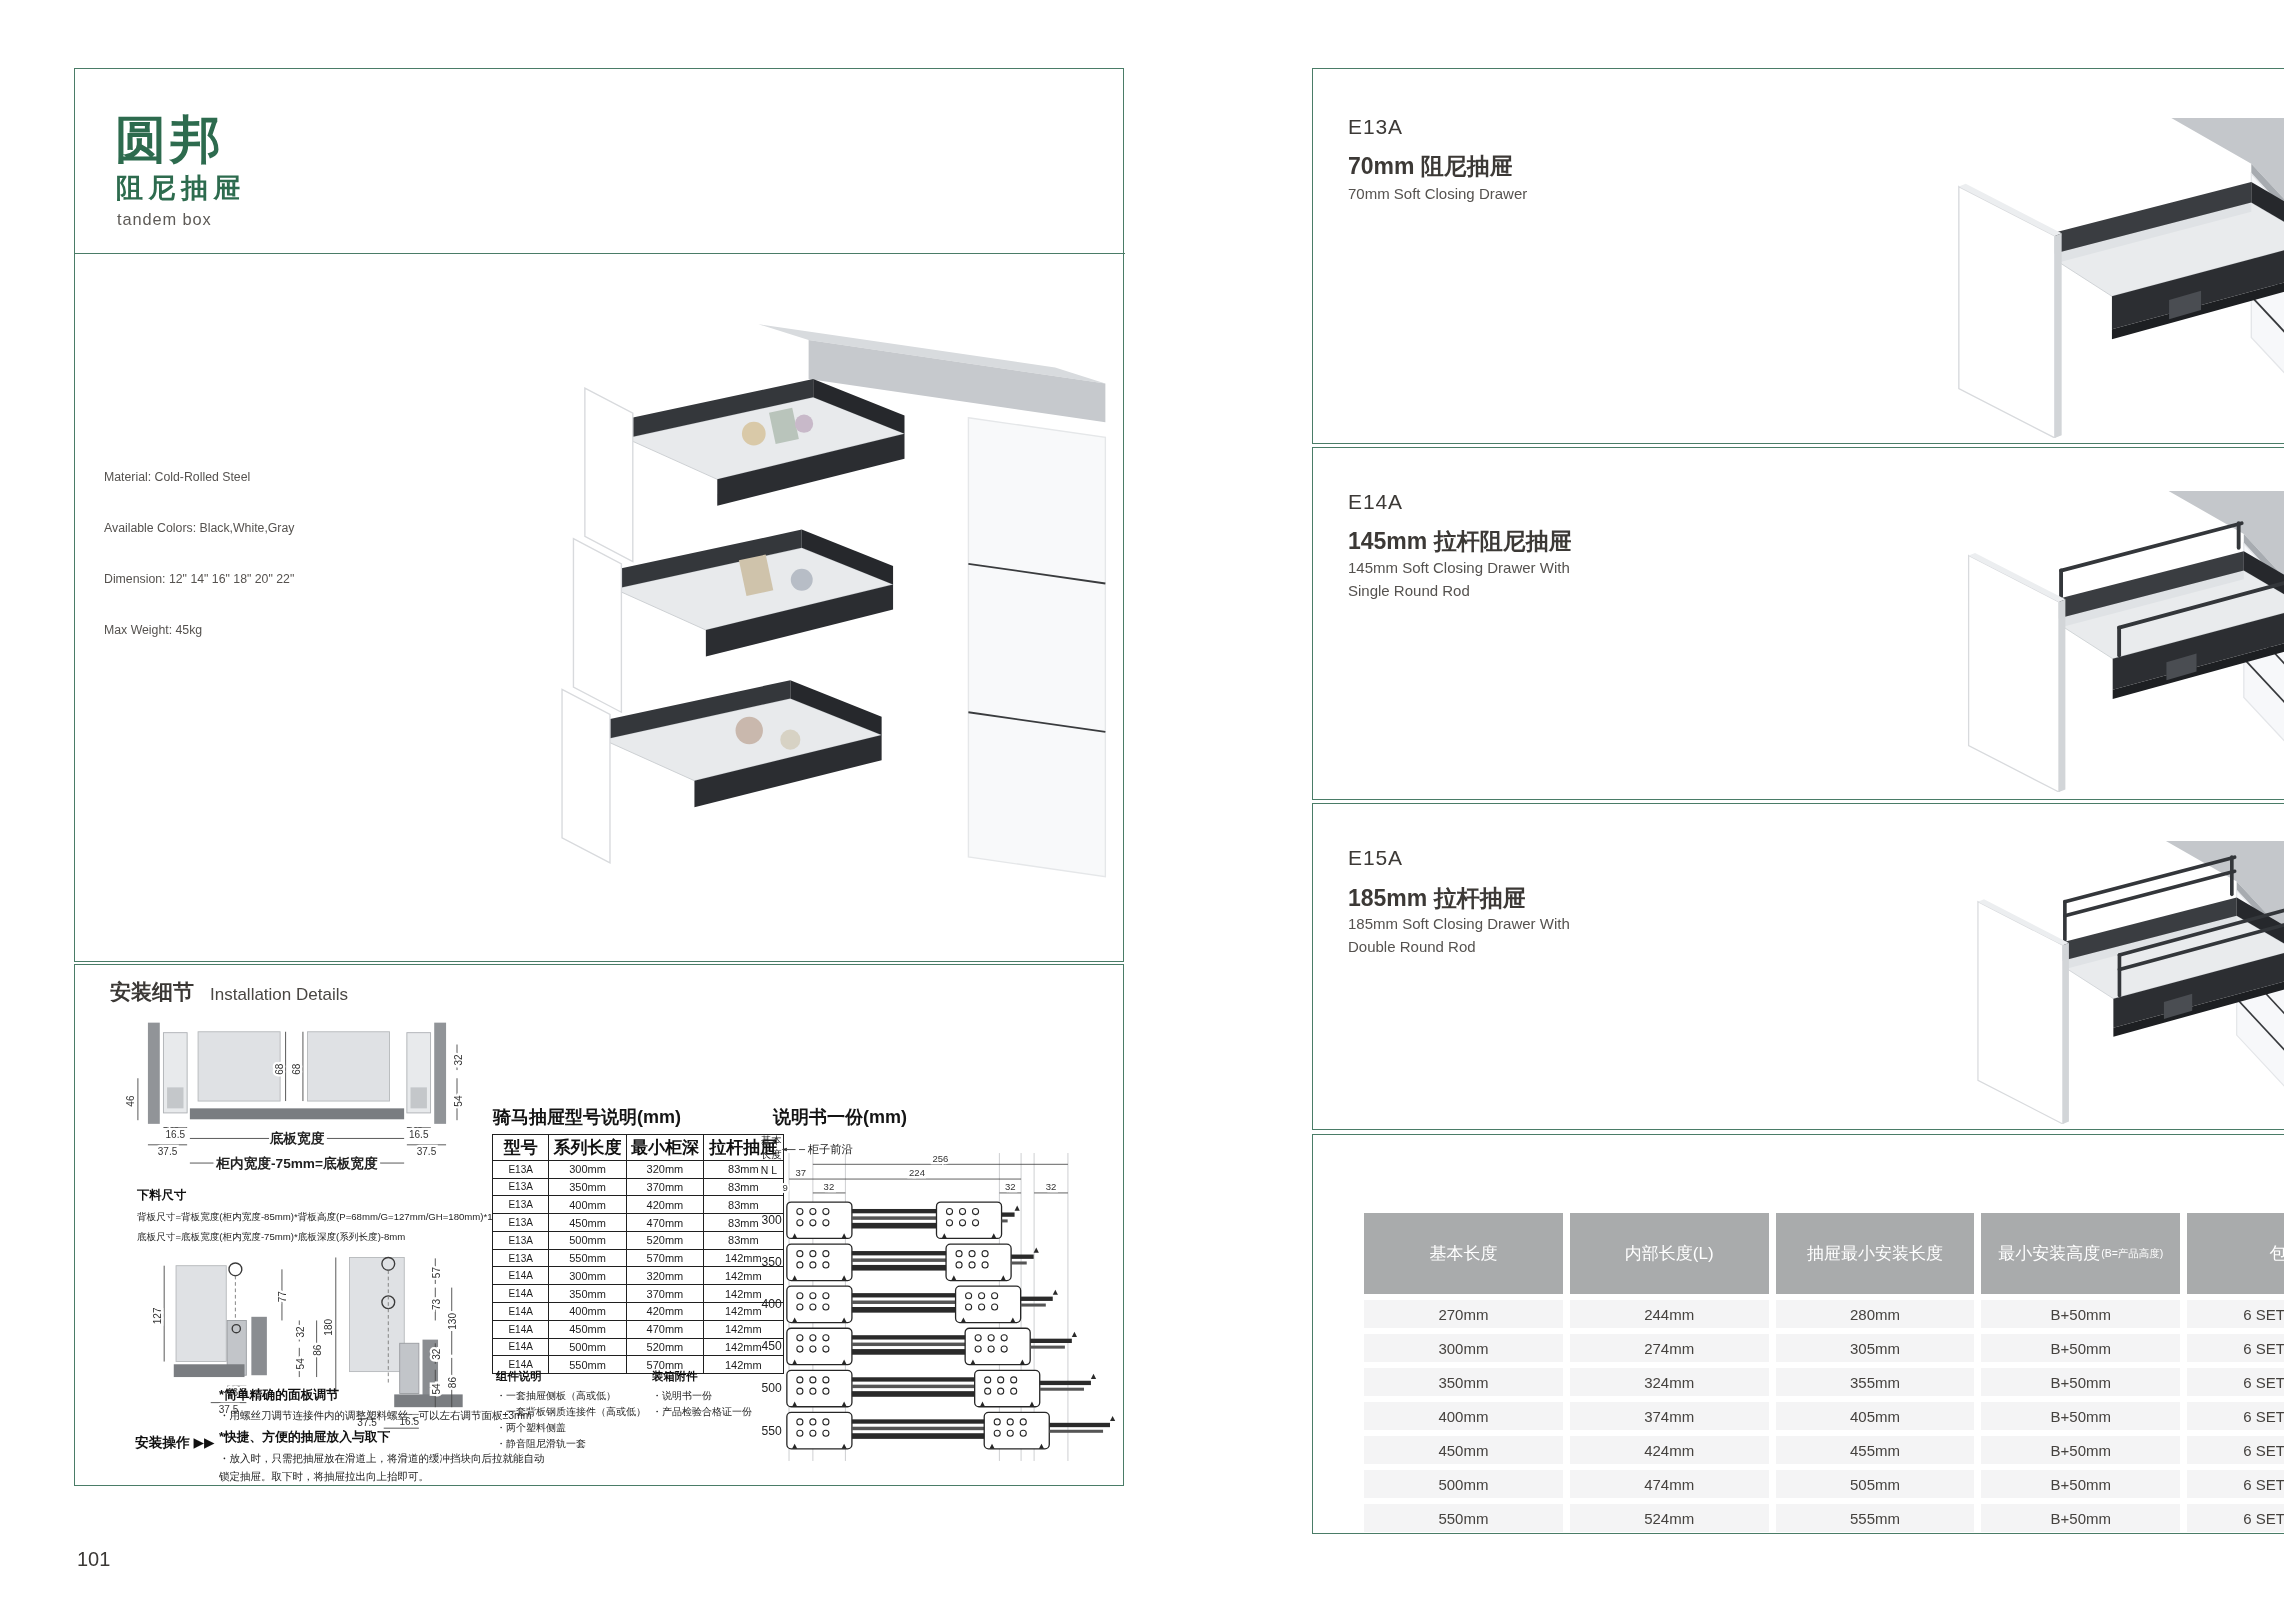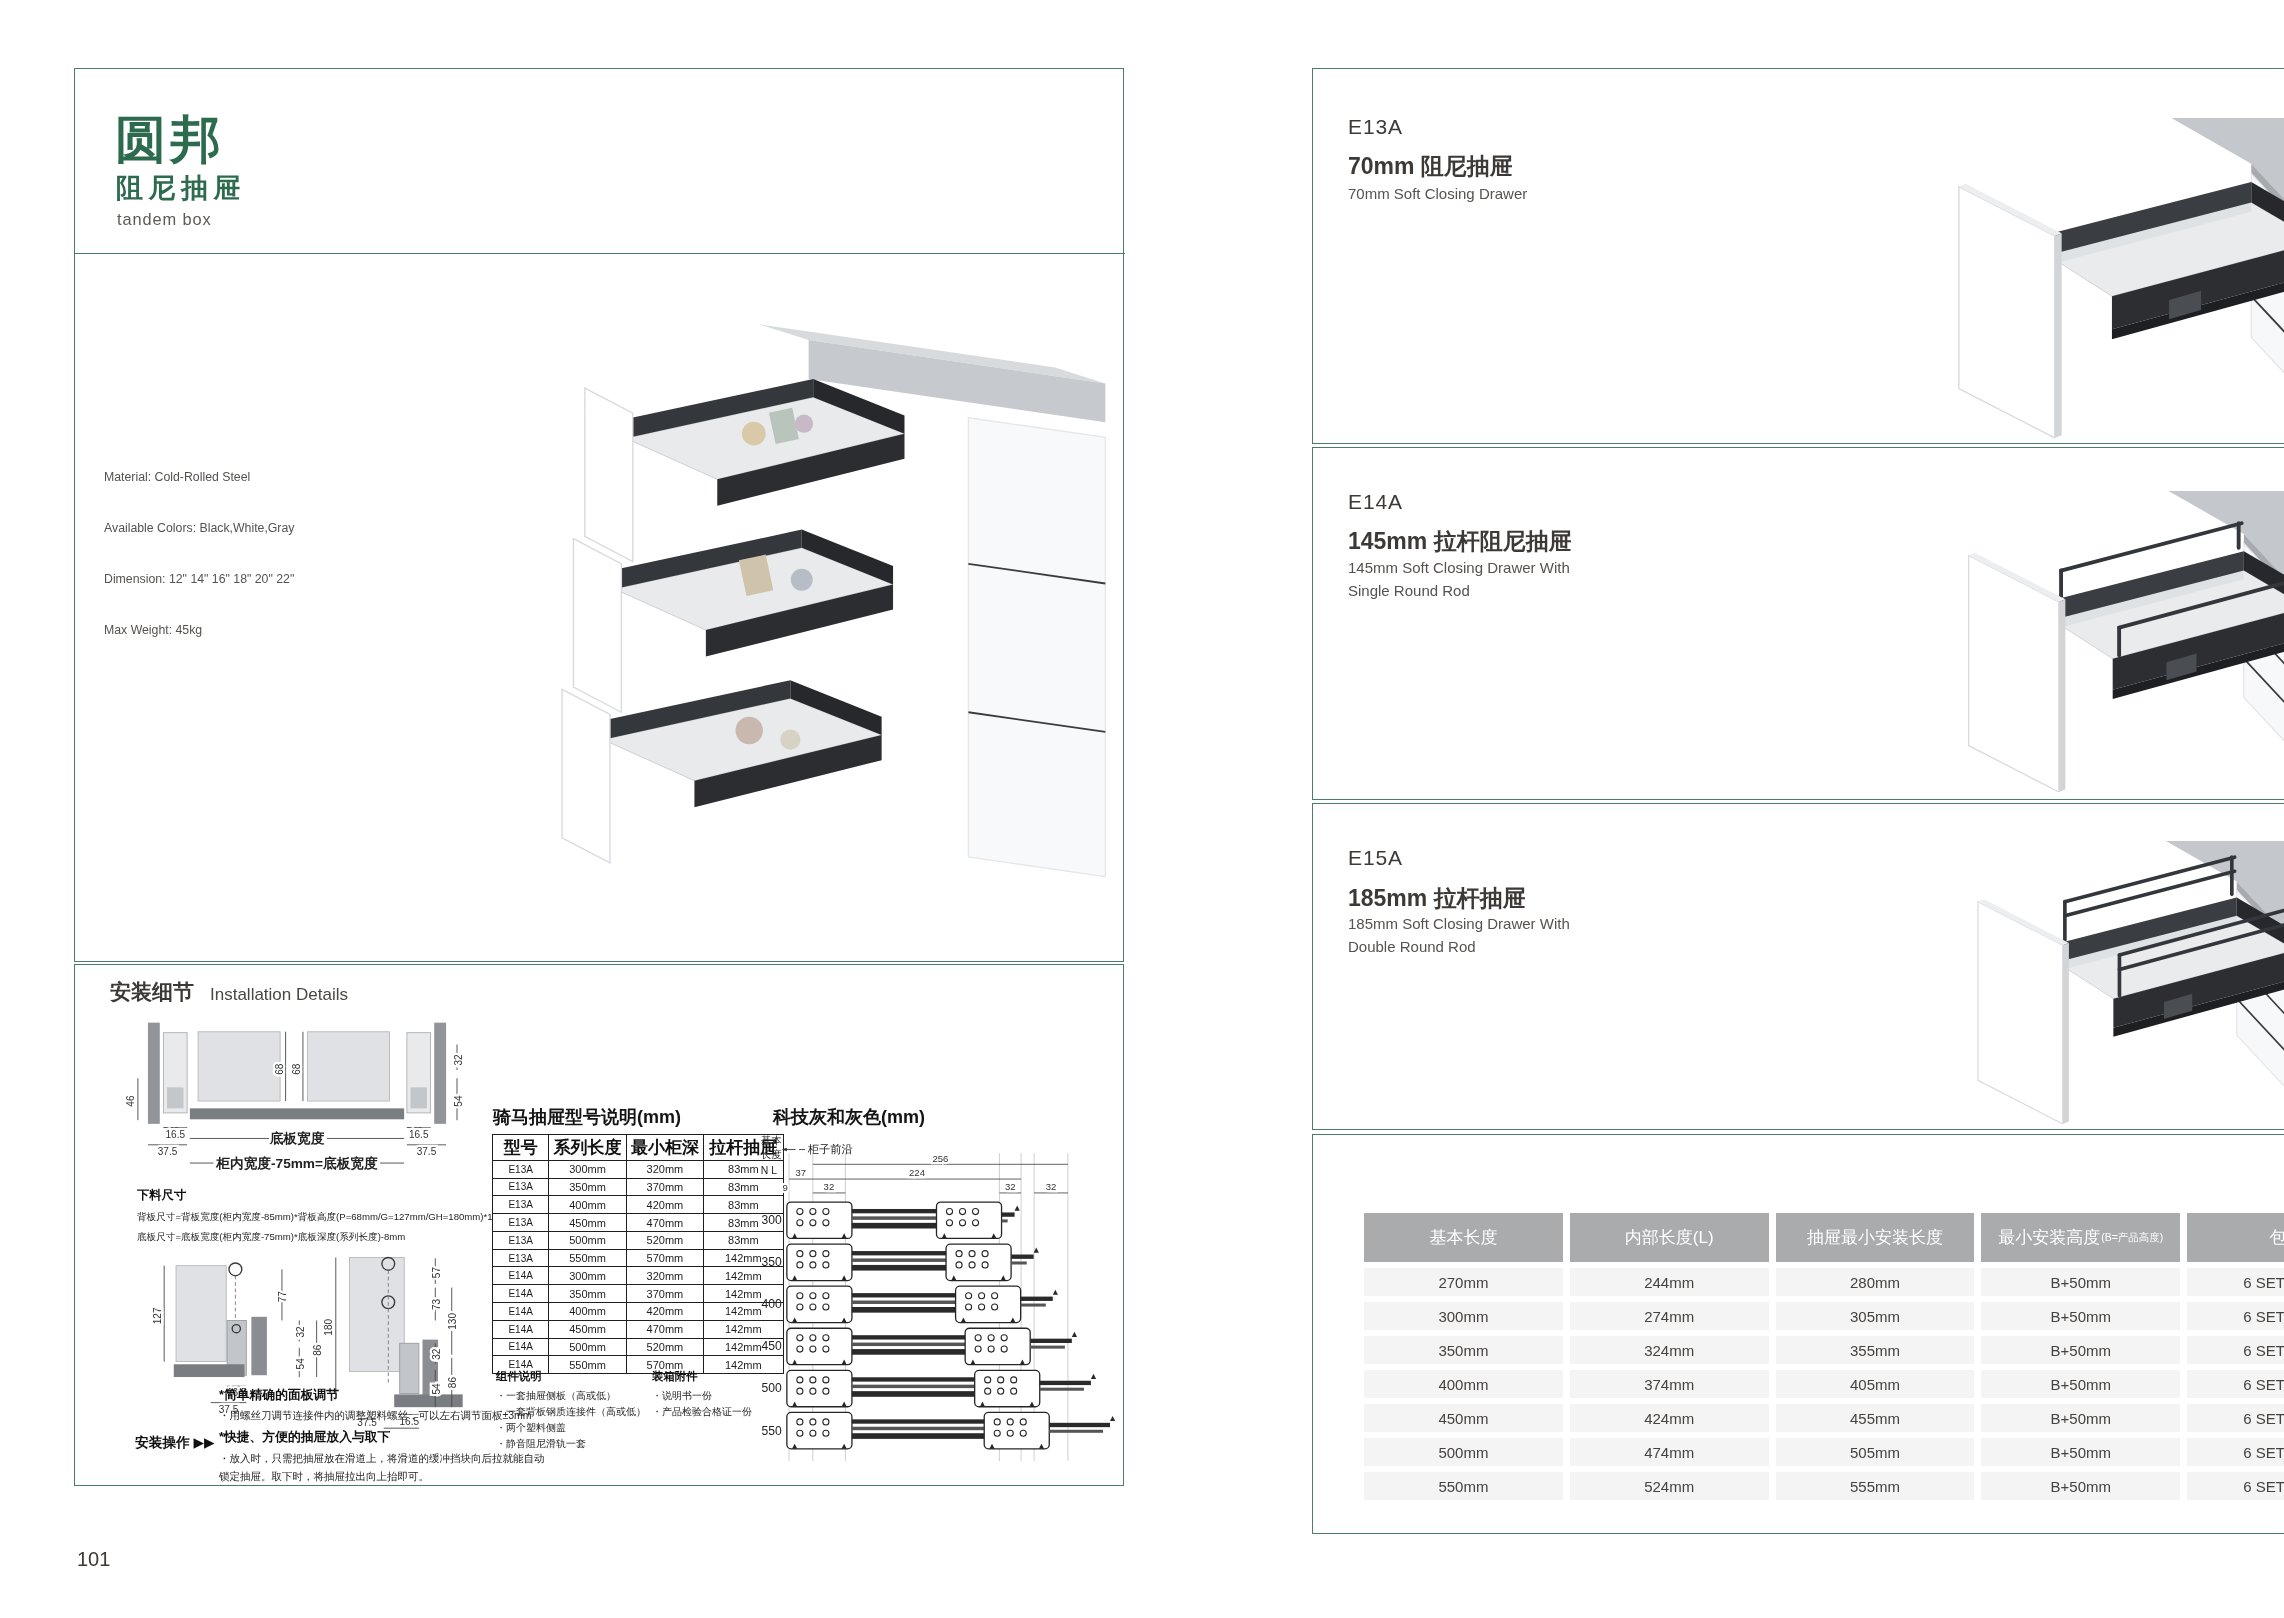--- a/index.html
+++ b/index.html
@@ -39,21 +39,21 @@
   .comp-title{font-size:11.4px;font-weight:700;color:#111;}
   .comp-list{margin:3.7px 0 0 0;padding:0;list-style:none;}
   .comp-list li{font-size:10px;line-height:16px;color:#1d1d1d;}
 
   
   .pcode{font-size:21px;color:#3c3936;letter-spacing:0.9px;}
   .ptitle{font-size:23px;font-weight:700;color:#3c3936;}
   .pen{font-size:15px;color:#55524f;line-height:23px;}
 
   #spec-table{position:absolute;left:1364px;top:1213px;width:1022px;display:grid;grid-template-columns:repeat(5,1fr);gap:6px 6.9px;}
-  .spec-head{background:#a9abac;color:#fff;height:49px;display:flex;align-items:center;justify-content:center;font-size:17px;text-align:center;}
+  .spec-head{background:#a9abac;color:#fff;height:81px;display:flex;align-items:center;justify-content:center;font-size:17px;text-align:center;}
   .spec-head .note{font-size:10.5px;margin-left:0.9px;}
   .spec-cell{background:#f4f4f5;color:#45423f;height:28px;display:flex;align-items:center;justify-content:center;font-size:15px;}
 
   .pagenum{font-size:20px;color:#3b3835;}
 
   
   svg text{font-family:"Liberation Sans","DejaVu Sans",sans-serif;}
   .dim{stroke:#4a4a4a;stroke-width:2;fill:none;}
   .dimthin{stroke:#8d9094;stroke-width:1;fill:none;}
   .dim-t{font-size:22px;fill:#333;paint-order:stroke;stroke:#fff;stroke-width:10;}
@@ -319,21 +319,21 @@
       </ul>
   </div>
   <div class="abs" style="left:652px;top:1369px;width:151px;">
     <div class="comp-title">装箱附件</div>
     <ul class="comp-list" id="acc-list">
         <li>・说明书一份</li>
         <li>・产品检验合格证一份</li>
       </ul>
   </div>
 
-  <div class="abs h-table" style="left:773px;top:1105px;">科技灰和灰色(mm)</div>
+  <div class="abs h-table" style="left:773px;top:1105px;">说明书一份(mm)</div>
   <svg class="abs" style="left:756px;top:1127px;" width="361" height="347" viewBox="0 0 830 800">
     <text x="10" y="40" font-size="24" fill="#222">基本</text>
     <text x="10" y="72" font-size="24" fill="#222">长度</text>
     <text x="10" y="108" font-size="24" fill="#222">N L</text>
     <line x1="90" y1="52" x2="70" y2="52" stroke="#333" stroke-width="2"></line>
       <polygon points="70,48 58,52 70,56" fill="#333"></polygon>
     <text x="118" y="60" font-size="26" fill="#222">柜子前沿</text>
     <line x1="112" y1="52" x2="98" y2="52" stroke="#333" stroke-width="2"></line>
     <line class="dimthin" x1="75" y1="60" x2="75" y2="770"></line>
     <line class="dimthin" x1="130" y1="60" x2="130" y2="770"></line>

